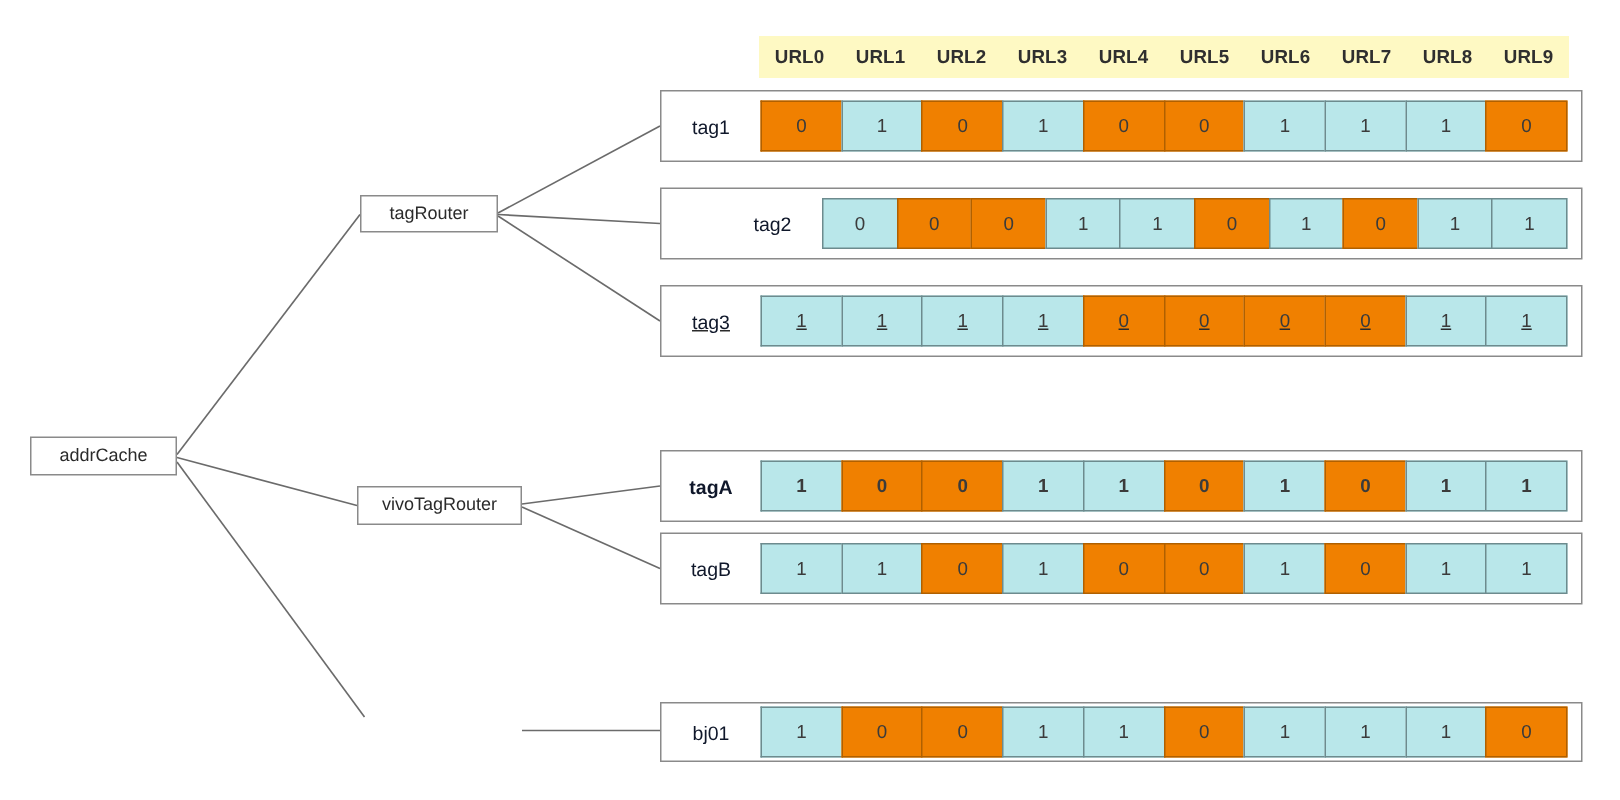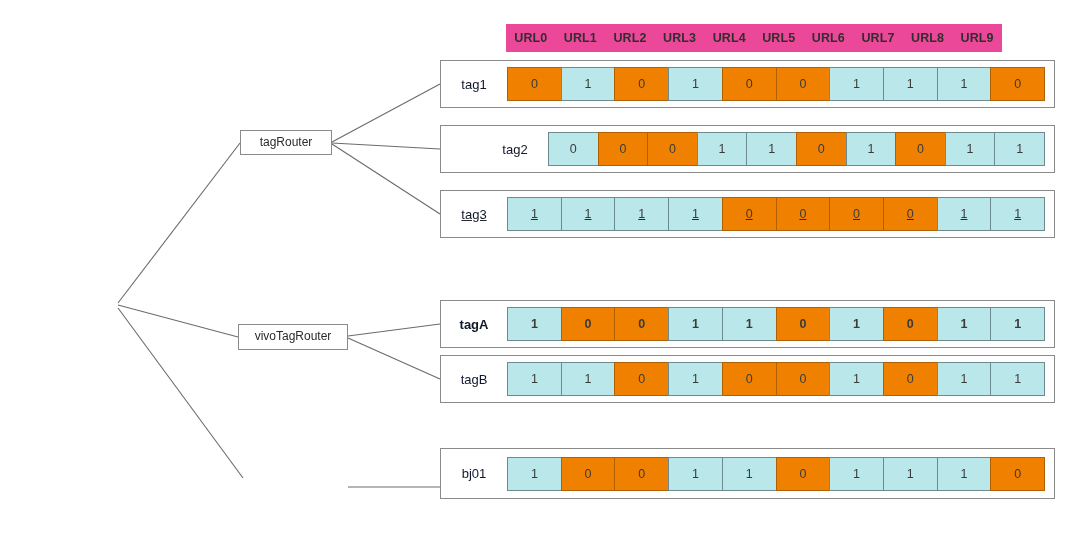--- a/index.html
+++ b/index.html
@@ -26,22 +26,22 @@
   }
   #node-addrcache{left:20px;top:291px;width:98px;height:26px;}
   #node-tagrouter{left:240px;top:130px;width:92px;height:25px;}
   #node-vivotagrouter{left:238px;top:324px;width:110px;height:26px;}
   #node-vivonearestrouter{left:243px;top:469px;width:105px;height:34px;font-size:12.5px;}
   #node-vivonearestrouter span{display:block;}
 
   
   #url-header{
     position:absolute;z-index:3;
-    left:506px;top:24px;width:496px;height:28px;
-    background:#ec4899;
+    left:506px;top:24px;width:540px;height:28px;
+    background:#fef9c3;
     display:flex;align-items:center;
     box-sizing:border-box;
   }
   #url-header .url-cell{
     flex:1 1 0;text-align:center;
     font-size:12.5px;font-weight:bold;color:#2f2f2f;
     letter-spacing:.1px;
   }
 
   
@@ -71,21 +71,21 @@
   }
   .cell:last-child{border-right-width:1px;}
   .cell.on{background:#b9e7ea;}
   .cell.off{background:#f08000;border-color:#b06000;}
 
   #row-tag1{top:60px;}
   #row-tag2{top:125px;padding-left:41px;}
   #row-tag3{top:190px;text-decoration:underline;}
   #row-tagA{top:300px;font-weight:bold;}
   #row-tagB{top:355px;}
-  #row-bj01{top:448px;height:51px;}
+  #row-bj01{top:468px;height:40px;}
 </style>
 </head>
 <body>
 
 <div id="stage">
 
   <svg id="wires" viewBox="0 0 1080 533" width="1080" height="533">
     <g stroke="#6b6b6b" stroke-width="1.1" fill="none">
 
       <path d="M118,303 L240,143"></path>
@@ -96,20 +96,23 @@
       <path d="M332,143 L440,149"></path>
       <path d="M332,144 L440,214"></path>
 
       <path d="M348,336 L440,324"></path>
       <path d="M348,338 L440,379"></path>
 
       <path d="M348,487 L440,487"></path>
     </g>
   </svg>
 
+  <div class="node" id="node-addrcache">
+    <span>addrCache</span>
+  </div>
 
   <div class="node" id="node-tagrouter">
     <span>tagRouter</span>
   </div>
 
   <div class="node" id="node-vivotagrouter">
     <span>vivoTagRouter</span>
   </div>
 
 

